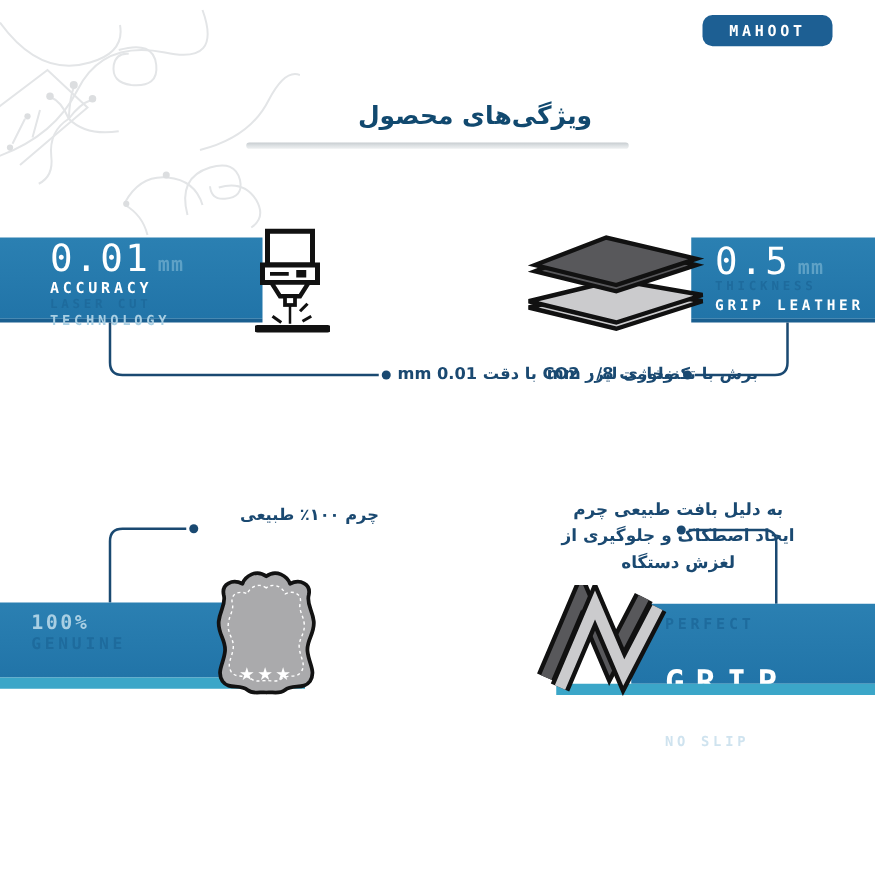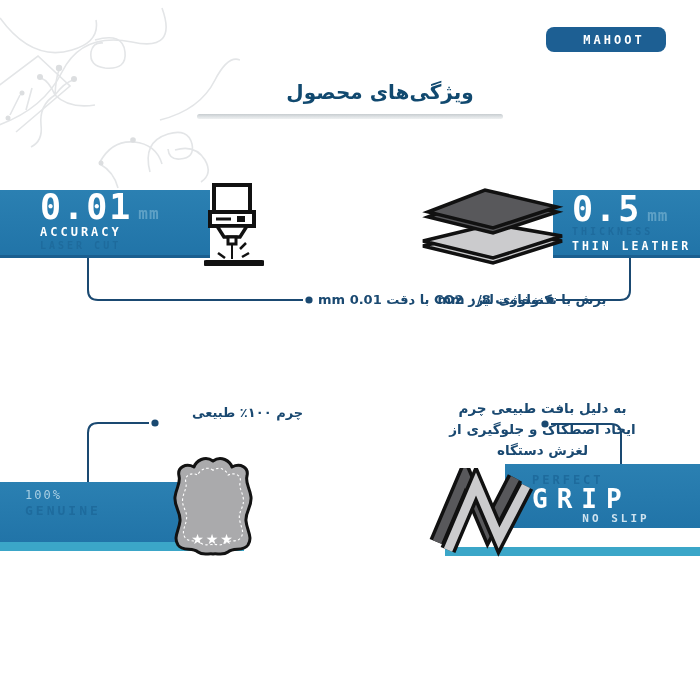--- a/index.html
+++ b/index.html
@@ -1,48 +1,48 @@
 <!DOCTYPE html>
 <html><head>
 <meta charset="utf-8">
 <style>
   html,body{margin:0;padding:0;background:#fff;}
   .stage{position:relative;width:700px;height:700px;background:#ffffff;overflow:hidden;
          font-family:"DejaVu Sans",sans-serif;}
   
-  .brand-badge{position:absolute;right:34px;top:27px;width:104px;height:25px;background:#1d5f93;
-               border-radius:8px;display:flex;align-items:center;justify-content:center;padding-left:16px;}
+  .brand-badge{position:absolute;right:34px;top:12px;width:104px;height:25px;background:#1d5f93;
+               border-radius:8px;display:flex;align-items:center;justify-content:center;}
   .brand-badge span{color:#fff;font-family:"DejaVu Sans Mono",monospace;font-weight:bold;
                     font-size:12px;letter-spacing:3px;}
   
   .page-title{position:absolute;top:80px;left:0;width:700px;text-align:center;
               color:#11496f;font-size:20px;font-weight:bold;direction:rtl;padding-left:30px;}
   .title-divider{position:absolute;top:114px;left:197px;width:306px;height:5px;border-radius:3px;
                  background:linear-gradient(180deg,#c7ccd0 0%,#dfe3e5 55%,#eef0f1 100%);}
   
   .banner{position:absolute;background:linear-gradient(180deg,#2b80b2 0%,#2174a8 100%);
           border-bottom:3px solid #1a5f90;color:#fff;box-sizing:border-box;
           font-family:"DejaVu Sans Mono",monospace;display:flex;flex-direction:column;}
   .banner-accuracy{left:0;top:190px;width:210px;height:68px;padding:4px 0 0 40px;}
   .banner-thickness{left:553px;top:190px;width:147px;height:68px;padding:6px 0 0 19px;}
   .banner-leather{left:0;top:482px;width:237px;height:60px;padding:6px 0 0 25px;border-bottom:none;}
-  .banner-grip{left:505px;top:464px;width:195px;height:64px;padding:8px 0 0 27px;border-bottom:none;}
+  .banner-grip{left:505px;top:483px;width:195px;height:64px;padding:8px 0 0 27px;border-bottom:none;gap:28px;}
   .strip{position:absolute;background:#3ba6c8;}
   .strip-leather{left:0;top:542px;width:244px;height:9px;}
   .strip-grip{left:445px;top:547px;width:255px;height:9px;}
   .b-value-row{display:flex;align-items:baseline;gap:6px;}
-  .b-value{font-size:35px;line-height:27px;font-weight:bold;letter-spacing:2px;}
+  .b-value{font-size:30px;line-height:27px;font-weight:normal;letter-spacing:2px;}
   .b-unit{font-size:16px;color:#5ea1c6;font-weight:bold;letter-spacing:1px;}
   .b-white{font-size:12px;font-weight:bold;letter-spacing:3px;margin-top:2px;}
   .b-faint{font-size:10px;font-weight:bold;letter-spacing:3px;color:#1e6b9d;margin-top:1px;}
   .b-light{font-size:11px;font-weight:bold;letter-spacing:3px;color:#a9cfe3;margin-top:1px;}
   .b-big{font-size:26px;line-height:24px;font-weight:bold;letter-spacing:9px;}
   .b-leather-word{font-size:19px;font-weight:bold;letter-spacing:4px;margin-top:1px;}
-  .b-percent{font-size:12px;font-weight:normal;letter-spacing:2px;color:#a9cfe3;}
-  .b-noslip{font-size:11px;font-weight:bold;letter-spacing:3px;color:#cfe3ef;margin-top:1px;text-align:center;}
+  .b-percent{font-size:16px;font-weight:bold;letter-spacing:2px;color:#a9cfe3;}
+  .b-noslip{font-size:11px;font-weight:bold;letter-spacing:3px;color:#cfe3ef;margin-top:1px;}
   
   .caption{position:absolute;color:#1a4971;font-size:13px;font-weight:bold;direction:rtl;
            white-space:nowrap;}
   .caption b{font-size:13px;}
   .caption-accuracy{left:318px;top:292px;}
   .caption-thickness{right:156px;top:292px;}
   .caption-leather{left:192px;top:405px;}
   .caption-grip{right:50px;top:398px;width:215px;white-space:normal;text-align:center;
                 line-height:21px;font-size:13.5px;}
   
@@ -86,20 +86,21 @@
   <div class="page-title">ویژگی‌های محصول</div>
   <div class="title-divider"></div>
 
   <div class="banner banner-accuracy">
     <div class="b-value-row">
       <span class="b-value">0.01</span>
       <span class="b-unit">mm</span>
     </div>
     <div class="b-white">ACCURACY</div>
     <div class="b-faint">LASER CUT</div>
+    <div class="b-light">TECHNOLOGY</div>
   </div>
 
   <svg class="icon-box" style="left:204px;top:181px;" width="60" height="90" viewBox="0 0 60 90">
     <rect x="10" y="4" width="36" height="27" fill="#fff" stroke="#111" stroke-width="4"></rect>
     <rect x="6" y="31" width="44" height="14" fill="#fff" stroke="#111" stroke-width="4"></rect>
     <line x1="12" y1="38" x2="27" y2="38" stroke="#111" stroke-width="3"></line>
     <rect x="33" y="35" width="8" height="6" fill="#111"></rect>
     <polygon points="13,45 43,45 36,56 20,56" fill="#fff" stroke="#111" stroke-width="3.5"></polygon>
     <rect x="24" y="56" width="8" height="7" fill="#fff" stroke="#111" stroke-width="3"></rect>
     <line x1="28" y1="63" x2="28" y2="78" stroke="#111" stroke-width="2"></line>
@@ -108,21 +109,21 @@
     <line x1="38" y1="76" x2="45" y2="72" stroke="#111" stroke-width="2.5"></line>
     <line x1="2" y1="82" x2="58" y2="82" stroke="#111" stroke-width="6" stroke-linecap="round"></line>
   </svg>
 
   <div class="banner banner-thickness">
     <div class="b-value-row">
       <span class="b-value">0.5</span>
       <span class="b-unit">mm</span>
     </div>
     <div class="b-faint">THICKNESS</div>
-    <div class="b-white" style="font-size:11.5px;">THIN LEATHER</div>
+    <div class="b-white" style="font-size:11.5px;">GRIP LEATHER</div>
   </div>
 
   <svg class="icon-box" style="left:413px;top:182px;" width="155" height="85" viewBox="0 0 155 85">
 
     <g>
       <polygon points="10,59 80,42 149,54 80,76" fill="#cbcbcd" stroke="#111" stroke-width="3.5" transform="translate(0,5)"></polygon>
       <polygon points="10,59 80,42 149,54 80,76" fill="#cbcbcd" stroke="#111" stroke-width="3.5"></polygon>
     </g>
 
     <g>

